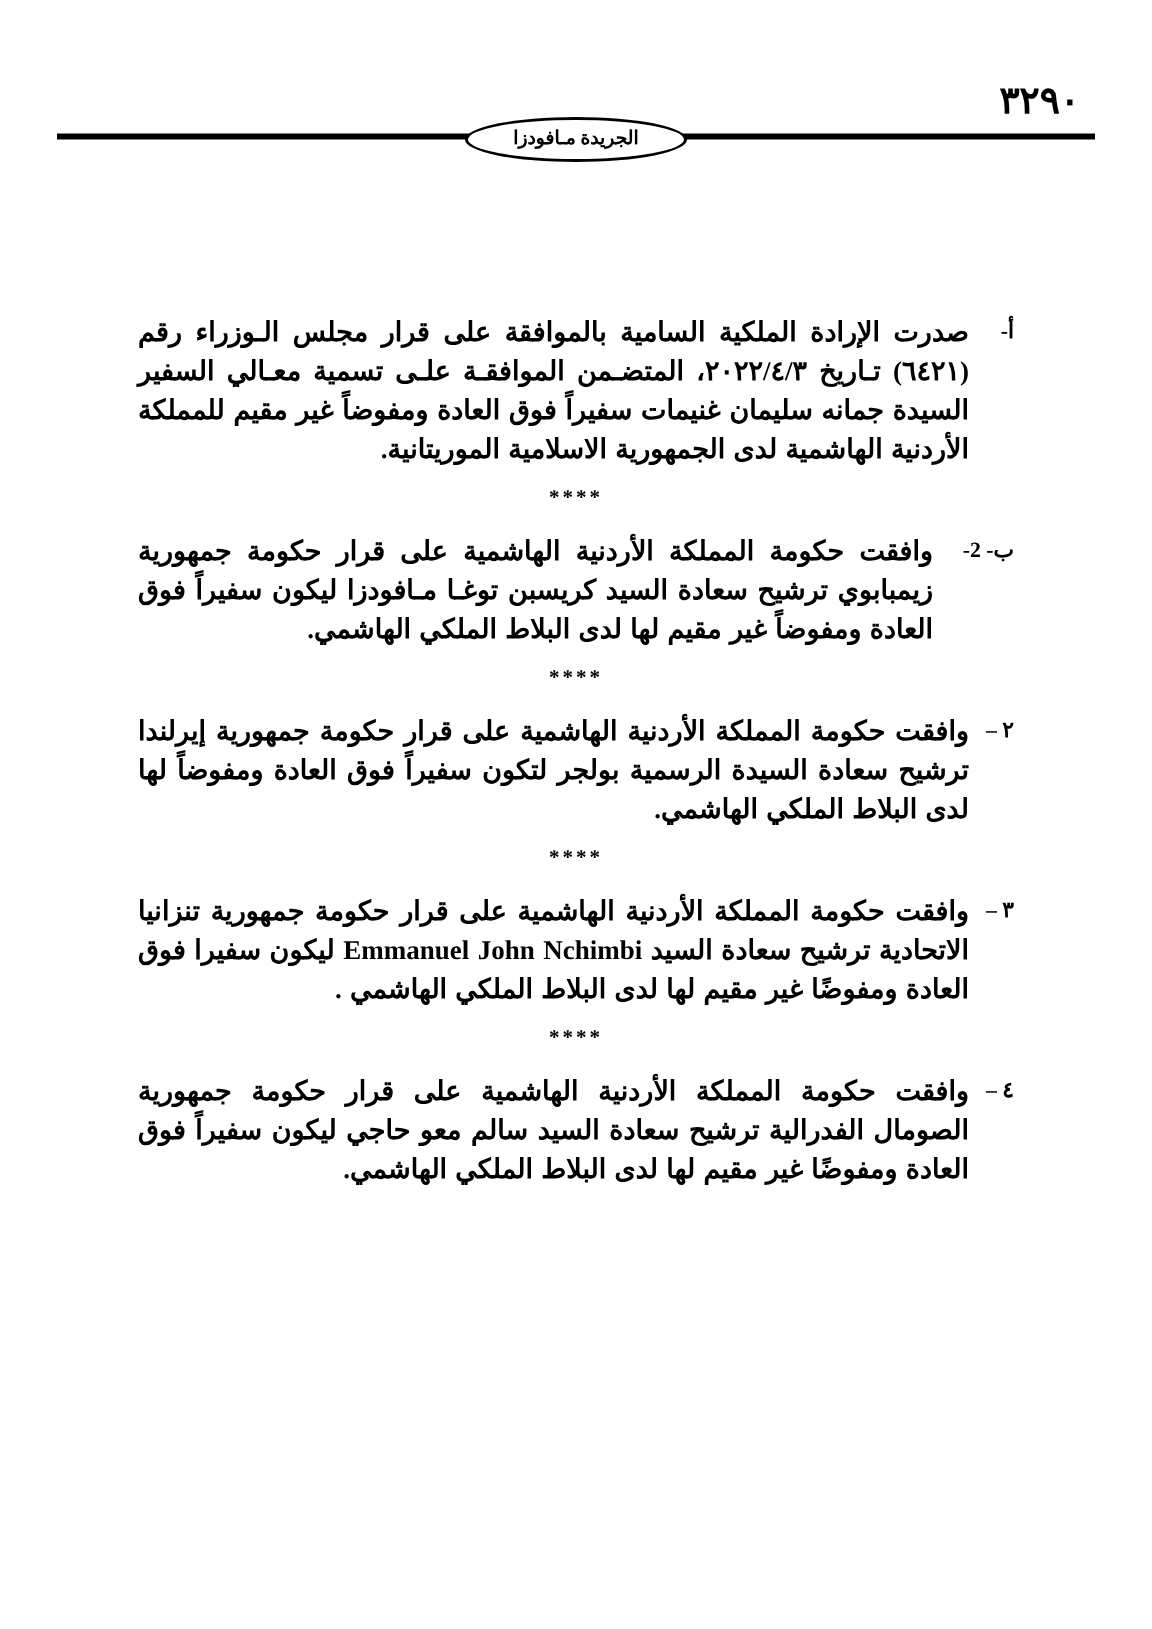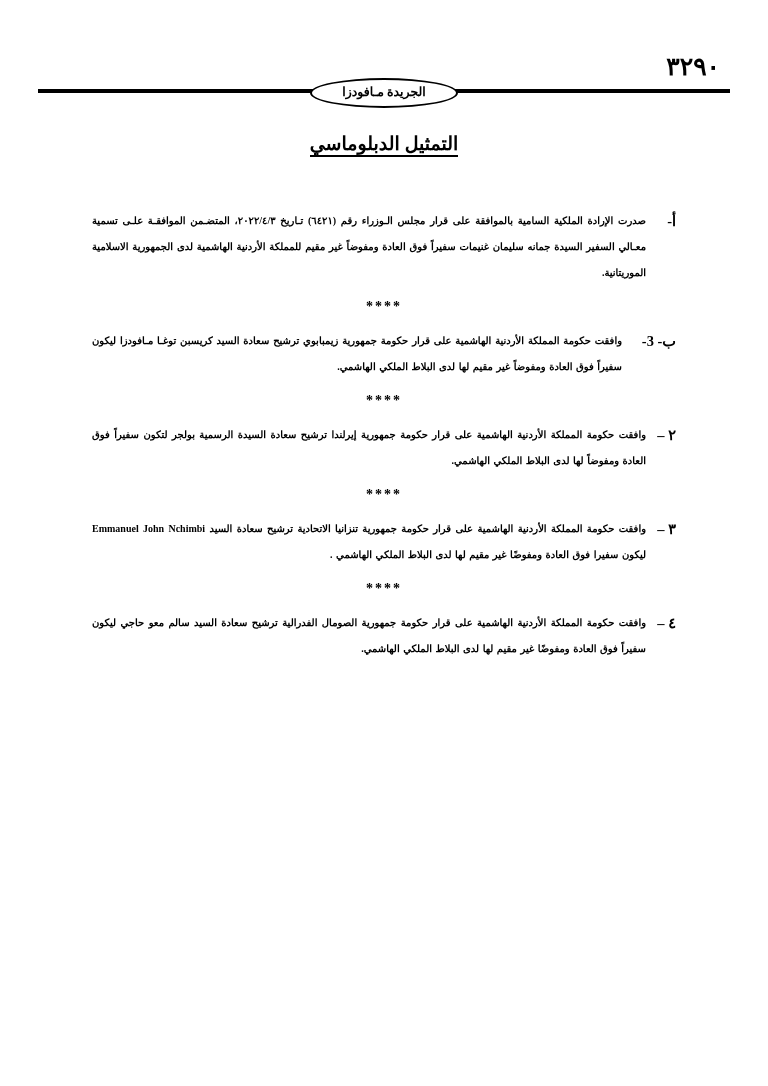--- a/index.html
+++ b/index.html
@@ -105,21 +105,21 @@
     width: 30px;
     font-size: 14.5px;
     font-weight: bold;
     line-height: 26px;
     text-align: right;
     padding-top: 0px;
     white-space: nowrap;
   }
   .entry-text {
     flex: 1 1 auto;
-    font-size: 10px;
+    font-size: 18px;
     font-weight: bold;
     line-height: 26px;
     text-align: justify;
     text-align-last: right;
     word-spacing: 1px;
   }
 
   .separator {
     text-align: center;
     font-size: 14px;
@@ -137,35 +137,32 @@
 <div class="page">
 
   <div class="header">
     <div class="page-number">٣٢٩٠</div>
     <div class="rule-wrap">
       <div class="rule-line"></div>
       <div class="rule-oval">الجريدة مـافودزا</div>
     </div>
   </div>
 
-  <div class="doc-title">
-    <span>التمثيل الدبلوماسي</span>
-  </div>
 
   <div class="body">
 
     <div class="entry sp-a">
       <div class="entry-marker">أ-</div>
       <div class="entry-text">صدرت الإرادة الملكية السامية بالموافقة على قرار مجلس الـوزراء رقم (٦٤٢١) تـاريخ ٢٠٢٢/٤/٣، المتضـمن الموافقـة علـى تسمية معـالي السفير السيدة جمانه سليمان غنيمات سفيراً فوق العادة ومفوضاً غير مقيم للمملكة الأردنية الهاشمية لدى الجمهورية الاسلامية الموريتانية.</div>
     </div>
 
     <div class="separator">****</div>
 
     <div class="entry">
-      <div class="entry-marker" style="width:54px;">ب- 3-</div>
+      <div class="entry-marker" style="width:54px;">ب- 2-</div>
       <div class="entry-text">وافقت حكومة المملكة الأردنية الهاشمية على قرار حكومة جمهورية زيمبابوي ترشيح سعادة السيد كريسبن توغـا مـافودزا ليكون سفيراً فوق العادة ومفوضاً غير مقيم لها لدى البلاط الملكي الهاشمي.</div>
     </div>
 
     <div class="separator">****</div>
 
     <div class="entry">
       <div class="entry-marker">٢ –</div>
       <div class="entry-text">وافقت حكومة المملكة الأردنية الهاشمية على قرار حكومة جمهورية إيرلندا ترشيح سعادة السيدة الرسمية بولجر لتكون سفيراً فوق العادة ومفوضاً لها لدى البلاط الملكي الهاشمي.</div>
     </div>
 

